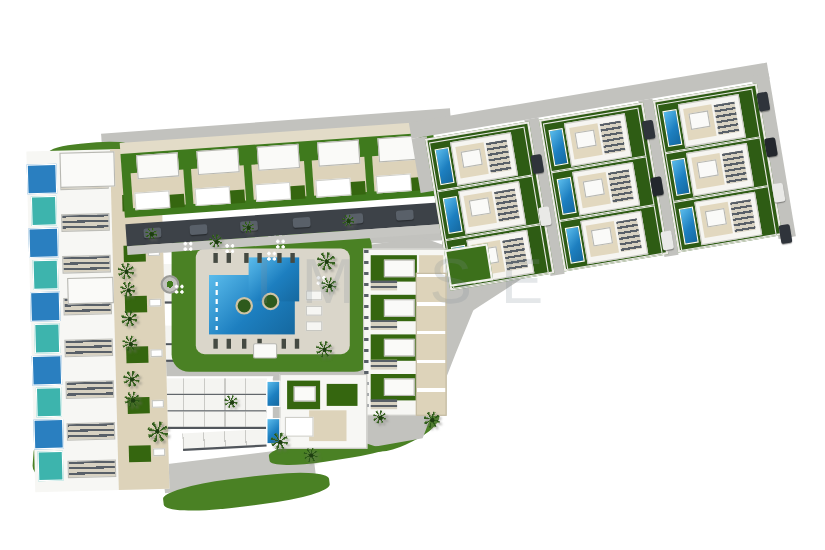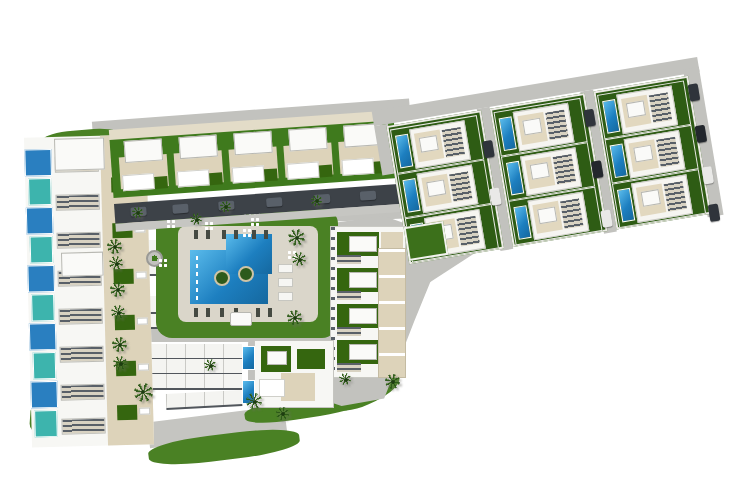--- a/index.html
+++ b/index.html
@@ -397,13 +397,14 @@
       <div class="abs palm" style="left: 310.5px; top: 194.5px; width: 11px; height: 11px;">
         <div class="abs fronds" style="left: 0px; top: 0px; width: 100%; height: 100%;"></div>
         <div class="abs trunk" style=""></div>
       </div>
       <div class="abs palm" style="left: 204px; top: 359px; width: 12px; height: 12px;">
         <div class="abs fronds" style="left: 0px; top: 0px; width: 100%; height: 100%;"></div>
         <div class="abs trunk" style=""></div>
       </div>
     </div>
 
+  <div id="watermark" class="abs" style="left:232px;top:222px;">IM SE</div>
 </div>
 
 </body></html>

